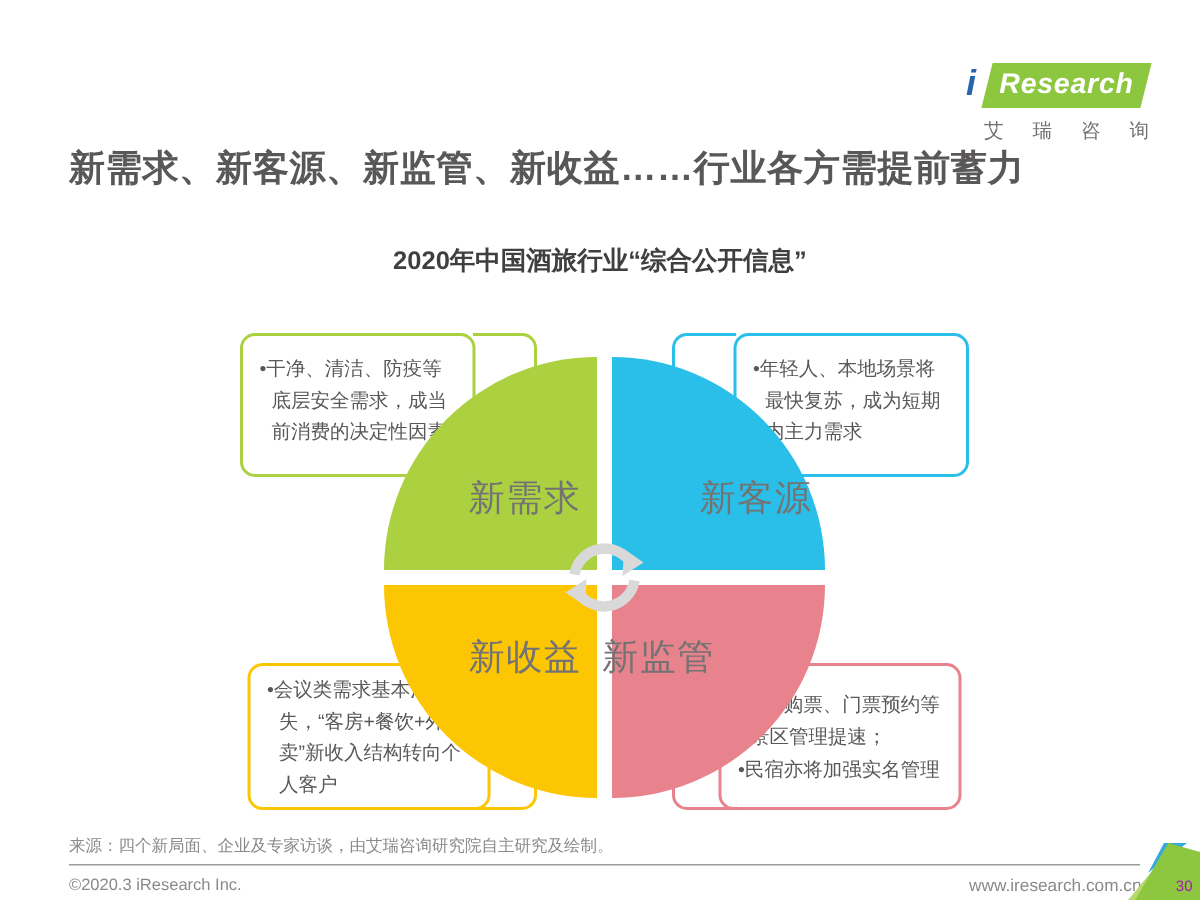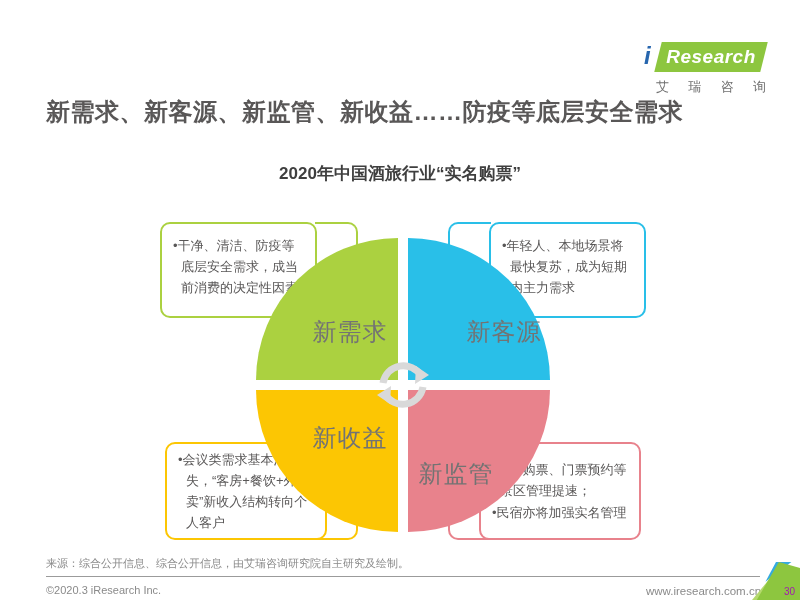--- a/index.html
+++ b/index.html
@@ -39,56 +39,56 @@
             display:grid; grid-template-columns:142px 142px; grid-template-rows:142px 142px; gap:10px; }
   .quad { width:142px; height:142px; }
   .quad-tl { border-top-left-radius:100%; }
   .quad-tr { border-top-right-radius:100%; }
   .quad-bl { border-bottom-left-radius:100%; }
   .quad-br { border-bottom-right-radius:100%; }
   .quad-label { position:absolute; transform:translate(-50%,-50%); color:#737373; font-size:24px; font-weight:normal; letter-spacing:1px; white-space:nowrap; }
   .ql-tl { left:94px;  top:94px; }
   .ql-tr { left:200px; top:94px;margin-left:48px; }
   .ql-bl { left:94px;  top:200px; }
-  .ql-br { left:200px; top:200px;margin-top:36px; }
+  .ql-br { left:183px; top:200px; }
   .cycle-icon { position:absolute; left:147px; top:147px; transform:translate(-50%,-50%); z-index:3; }
 
   
   .source-note { position:absolute; left:46px; top:556px; font-size:11px; color:#8a8a8a; }
   .footer-divider { position:absolute; left:46px; top:576px; width:714px; height:1px; background:#9b9b9b; }
   .copyright { position:absolute; left:46px; top:584px; font-size:11px; color:#8a8a8a; }
   .website { position:absolute; left:614px; top:585px; font-size:11.5px; color:#8a8a8a;margin-left:32px; }
 
   .badge { position:absolute; right:0; bottom:0; width:48px; height:38px; }
   .badge-blue { position:absolute; inset:0; background:#35aadf; clip-path:polygon(50% 0, 82% 0, 28% 52%); }
   .badge-light { position:absolute; inset:0; background:#b5d96e; clip-path:polygon(38% 42%, 0 100%, 40% 100%); }
   .badge-main { position:absolute; inset:0; background:#8dc63f; clip-path:polygon(56% 0, 100% 16%, 100% 100%, 10% 100%); }
   .badge-num { position:absolute; right:5px; bottom:3px; color:#a21caf; font-size:10px; }
 </style>
 </head>
 <body>
 
 <div class="slide">
 
-  <h2 class="page-subtitle">新需求、新客源、新监管、新收益……防疫等底层安全需求</h2>
+  <h2 class="page-subtitle">新需求、新客源、新监管、新收益……行业各方需提前蓄力</h2>
 
   <div class="logo">
     <span class="logo-i">i</span>
     <div class="logo-flag">
       <span>Research</span>
     </div>
     <div class="logo-cn">
       <span>艾</span>
       <span>瑞</span>
       <span>咨</span>
       <span>询</span>
     </div>
   </div>
 
-  <div class="diagram-title">2020年中国酒旅行业“实名购票”</div>
+  <div class="diagram-title">2020年中国酒旅行业“综合公开信息”</div>
 
   <div class="callout callout-tl" style="border-color: rgb(171, 209, 64);">
     <div class="note">•干净、清洁、防疫等底层安全需求，成当前消费的决定性因素</div>
   </div>
   <div class="callout callout-tr" style="border-color: rgb(41, 191, 232);">
     <div class="note">•年轻人、本地场景将最快复苏，成为短期内主力需求</div>
   </div>
   <div class="callout callout-bl" style="border-color: rgb(252, 198, 3);">
     <div class="note">•会议类需求基本消失，“客房+餐饮+外卖”新收入结构转向个人客户</div>
   </div>
@@ -114,21 +114,21 @@
     <span class="quad-label ql-br">新监管</span>
 
     <svg class="cycle-icon" width="64" height="64" viewBox="0 0 64 64">
       <path d="M 12 30 A 20.5 20.5 0 0 1 50 23" fill="none" stroke="#d9d9d9" stroke-width="7"></path>
       <polygon points="45,13 58,22 44,31" fill="#d9d9d9"></polygon>
       <path d="M 52 34 A 20.5 20.5 0 0 1 14 41" fill="none" stroke="#d9d9d9" stroke-width="7"></path>
       <polygon points="19,51 6,42 20,33" fill="#d9d9d9"></polygon>
     </svg>
   </div>
 
-  <div class="source-note">来源：综合公开信息、综合公开信息，由艾瑞咨询研究院自主研究及绘制。</div>
+  <div class="source-note">来源：四个新局面、企业及专家访谈，由艾瑞咨询研究院自主研究及绘制。</div>
   <div class="footer-divider"></div>
   <div class="copyright">©2020.3 iResearch Inc.</div>
   <div class="website">www.iresearch.com.cn</div>
 
   <div class="badge">
     <div class="badge-blue"></div>
     <div class="badge-light"></div>
     <div class="badge-main"></div>
     <span class="badge-num">30</span>
   </div>

